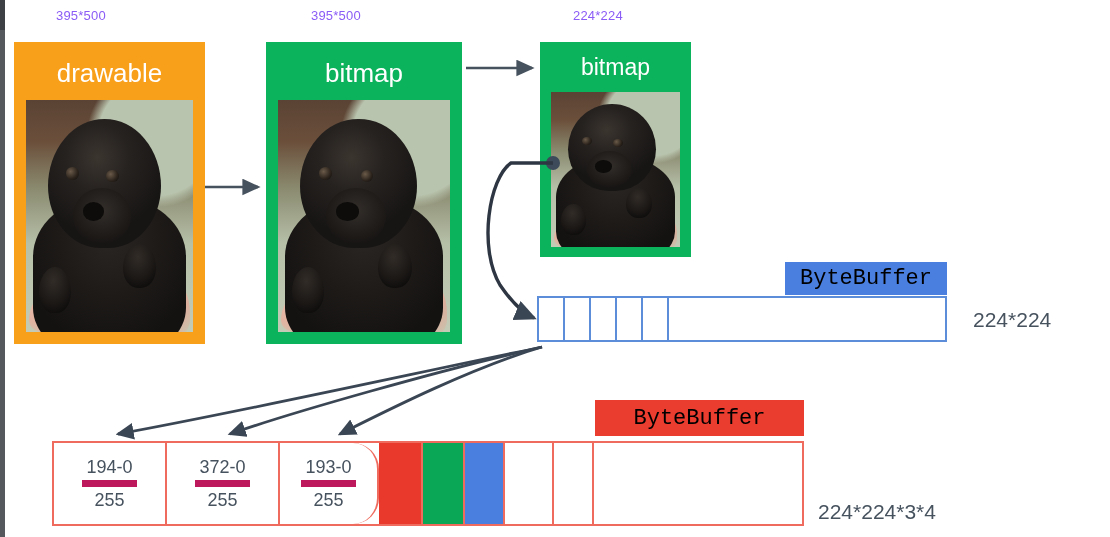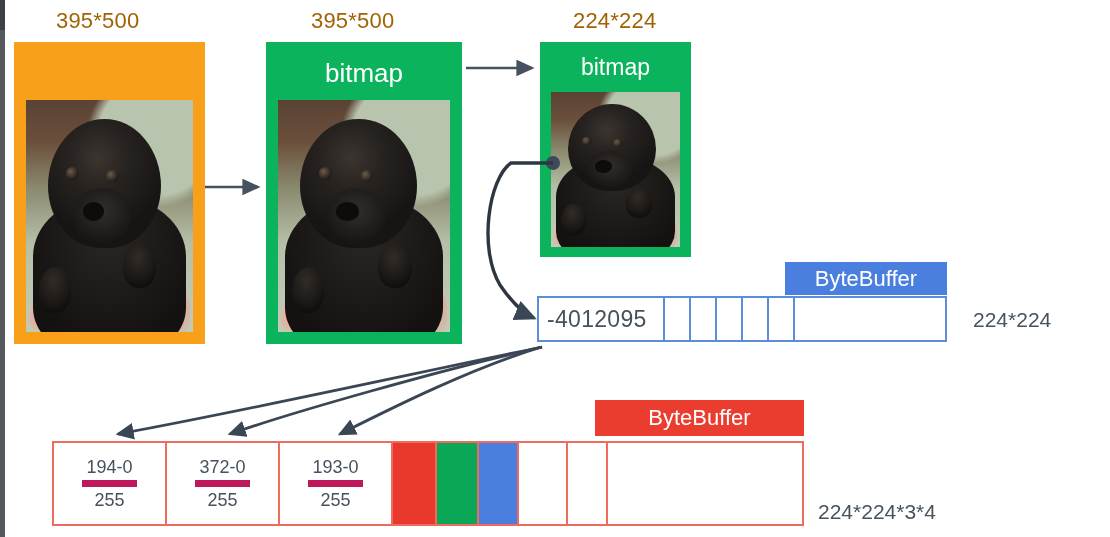--- a/index.html
+++ b/index.html
@@ -29,22 +29,22 @@
     content: "";
     position: absolute;
     left: 0; top: 0;
     width: 5px; height: 30px;
     background: #3d4045;
   }
 
   
   .size-caption {
     position: absolute;
-    color: #a16207;
-    font-size: 22px;
+    color: #8b5cf6;
+    font-size: 13px;
     letter-spacing: .2px;
     white-space: nowrap;
   }
 
   
   .card {
     position: absolute;
     box-sizing: border-box;
     overflow: hidden;
   }
@@ -156,22 +156,23 @@
     font-size: 23px;
     letter-spacing: .3px;
     padding-left: 8px;
   }
   .tag {
     position: absolute;
     box-sizing: border-box;
     display: flex;
     align-items: center;
     justify-content: center;
-    color: #ffffff;
-    white-space: nowrap;
+    color: #000000;
+    white-space: nowrap;
+    font-family: Liberation Mono, monospace;
   }
   .tag-blue { background: #4a7fe0; font-size: 22px; }
   .tag-red  { background: #eb3c30; font-size: 22px; }
 
   
   .red-row { border: 2px solid #ef6b5e; }
   .red-row .buf-cell { border-right: 2px solid #ef6b5e; }
   .red-row .buf-cell:last-child { border-right: none; }
 
   .frac {
@@ -213,20 +214,21 @@
 <body>
 
 <div id="stage">
 
   <div class="edge-strip"></div>
 
 
   <div class="size-caption" style="left:56px; top:8px;">395*500</div>
 
   <div class="card" style="left:14px; top:42px; width:191px; height:302px; background:#f9a01b;">
+    <div class="card-label" style="top:16px; font-size:26px;">drawable</div>
     <div class="photo" style="left:12px; top:58px; width:167px; height:232px;">
       <div class="bg"></div>
         <div class="hand"></div>
         <div class="hand2"></div>
       <div class="body"></div>
         <div class="head"></div>
       <div class="eye l"></div>
         <div class="eye r"></div>
       <div class="muzzle"></div>
         <div class="nose"></div>
@@ -269,21 +271,20 @@
       <div class="muzzle"></div>
         <div class="nose"></div>
       <div class="paw a"></div>
         <div class="paw b"></div>
     </div>
   </div>
 
   <div class="tag tag-blue" style="left:785px; top:262px; width:162px; height:33px;">ByteBuffer</div>
 
   <div class="buf-row blue-row" style="left:537px; top:296px; width:410px; height:46px;">
-    <div class="buf-cell blue-val" style="width:126px; justify-content:flex-start;">-4012095</div>
     <div class="buf-cell" style="width:26px;"></div>
     <div class="buf-cell" style="width:26px;"></div>
     <div class="buf-cell" style="width:26px;"></div>
     <div class="buf-cell" style="width:26px;"></div>
     <div class="buf-cell" style="width:26px;"></div>
     <div class="buf-cell" style="flex:1;"></div>
   </div>
 
   <div class="right-caption" style="left:973px; top:308px;">224*224</div>
 
@@ -298,21 +299,21 @@
       </span>
     </div>
 
     <div class="buf-cell" style="width:113px;">
       <span class="frac">
         <span class="num">372-0</span>
         <span class="den">255</span>
       </span>
     </div>
 
-    <div class="buf-cell" style="width:113px;">
+    <div class="buf-cell" style="width:99px;border-radius:26px;">
       <span class="frac">
         <span class="num">193-0</span>
         <span class="den">255</span>
       </span>
     </div>
 
     <div class="buf-cell swatch-red" style="width:44px;"></div>
     <div class="buf-cell swatch-green" style="width:42px;"></div>
     <div class="buf-cell swatch-blue" style="width:40px;"></div>
     <div class="buf-cell" style="width:49px;"></div>

